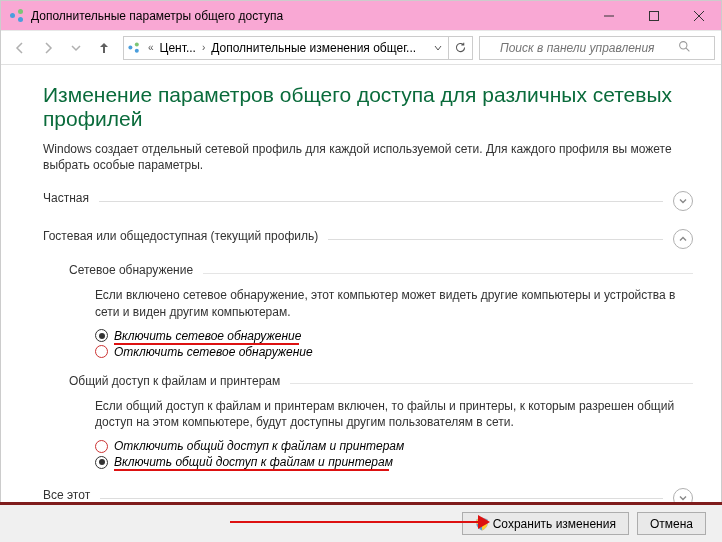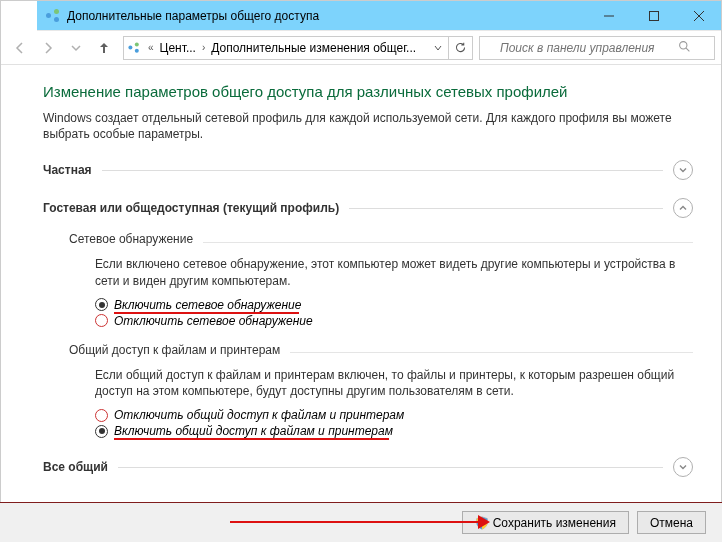--- a/index.html
+++ b/index.html
@@ -10,23 +10,22 @@
   width: 722px;
   height: 542px;
   overflow: hidden;
   border: 1px solid #ccc;
 }
 .titlebar {
   height: 30px;
   display: flex;
   align-items: center;
   padding-left: 8px;
-  background: #7dd3fc;
+  background: #f9a8d4;
   border-bottom: 1px solid #e8e8e8;
-  margin-left: 36px;
 }
 .titlebar .icon-nsc {
   width: 16px; height: 16px; margin-right: 6px;
   position: relative;
 }
 .nsc-dots { position: relative; width:16px; height:16px; }
 .nsc-dots span { position:absolute; width:5px; height:5px; border-radius:50%; }
 .nsc-dots .d1 { background:#4a9edd; left:1px; top:5px; }
 .nsc-dots .d2 { background:#7cc576; left:9px; top:1px; }
 .nsc-dots .d3 { background:#4a9edd; left:9px; top:9px; }
@@ -66,26 +65,25 @@
   background:#fff;
 }
 .searchbar input { border:none; outline:none; flex:1; font-style:italic; font-size:12px; color:#555; background:transparent;}
 .searchbar .sicon { width:16px; color:#999; }
 .content {
   padding: 18px 28px 0 42px;
   height: 438px;
   overflow:hidden;
   position:relative;
 }
-h1.heading { color:#0a6b3b; font-size:15px; font-weight:400; margin-bottom:10px; }
+h1.heading { color:#0a6b3b; font-size:21px; font-weight:400; margin-bottom:10px; }
 .subdesc { font-size:12px; color:#333; margin-bottom:14px; line-height:1.35; }
 .section-row {
-  display:flex; align-items:center;
+  display:flex; align-items:flex-start;
   padding: 4px 0;
-  font-weight: bold;
 }
 .section-row .label { font-size:12px; color:#333; white-space:nowrap; }
 .section-row .line { flex:1; border-bottom:1px solid #ddd; margin:0 10px; height:1px; align-self:center; }
 .chevcircle {
   width:20px; height:20px; border:1px solid #b0b0b0; border-radius:50%;
   display:flex; align-items:center; justify-content:center;
   color:#777;
 }
 .chevcircle svg { width:10px; height:10px; }
 .subsection { padding-left:26px; margin-top:10px; }
@@ -99,21 +97,21 @@
   width:13px; height:13px; border:1px solid #333; border-radius:50%;
   display:flex; align-items:center; justify-content:center; flex-shrink:0;
 }
 .radio-row.selected .rdot::after {
   content:''; width:6px; height:6px; background:#333; border-radius:50%;
 }
 .radio-row .rlabel { font-size:12px;font-style:italic; }
 .underline-red { position:absolute; height:2px; background:#d11; bottom:-1px; left:19px; }
 .footer {
   position:absolute; bottom:0; left:0; right:0;
-  height:40px; background:#f0f0f0; border-top:1px solid #7f1d1d;
+  height:40px; background:#f0f0f0; border-top:3px solid #7f1d1d;
   display:flex; align-items:center; justify-content:flex-end;
   padding-right:16px; gap:8px;
 }
 .btn {
   height:23px; padding:0 12px; border:1px solid #adadad; background:#e9e9e9;
   font-size:12px; display:flex; align-items:center; gap:4px;
   cursor:default;
 }
 .btn .shield { width:14px; height:14px; }
 .arrow-annot {
@@ -276,21 +274,21 @@
       </div>
       <div class="radio-row selected">
         <span class="rdot"></span>
         <span class="rlabel">Включить общий доступ к файлам и принтерам</span>
         <span class="underline-red" style="width:275px"></span>
       </div>
     </div>
   </div>
 
   <div class="section-row" style="margin-top:14px">
-    <span class="label">Все общий</span>
+    <span class="label">Все этот</span>
     <span class="line"></span>
     <span class="chevcircle">
         <svg viewBox="0 0 10 10">
           <path d="M2 3.5 L5 6.5 L8 3.5" fill="none" stroke="#888" stroke-width="1.4"></path>
         </svg>
       </span>
   </div>
 
 </div>
 

